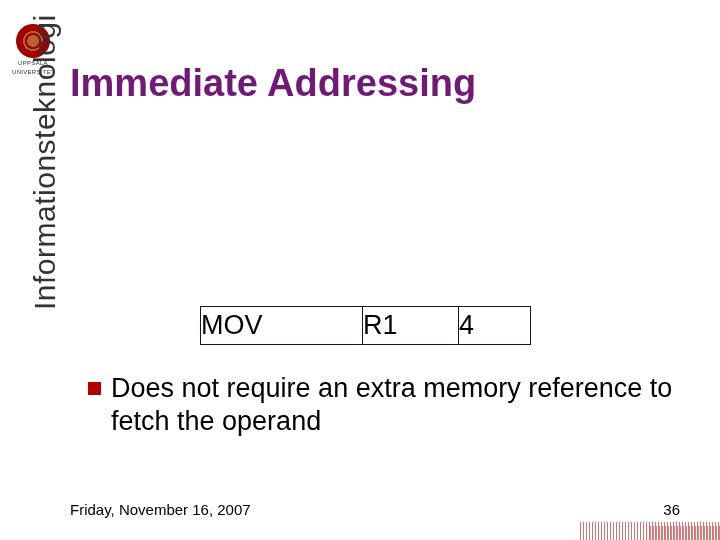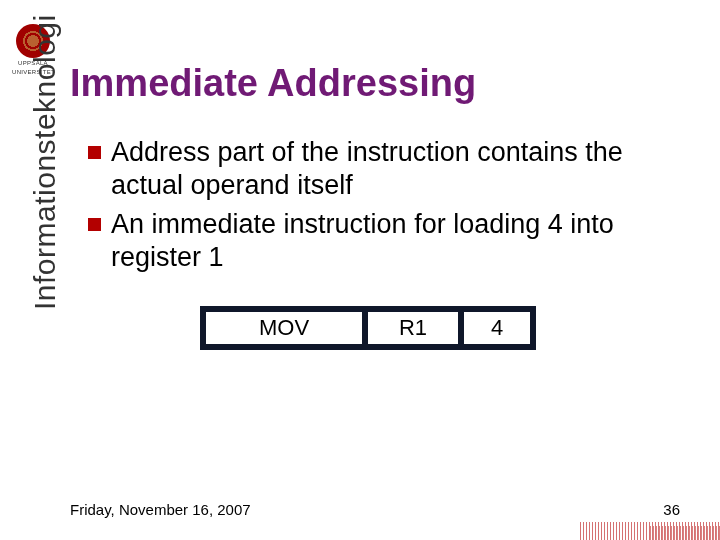--- a/index.html
+++ b/index.html
@@ -9,21 +9,21 @@
   .logo-seal { width: 34px; height: 34px; border-radius: 50%; background: #a00000; margin: 0 auto; position: relative; }
   .logo-seal::after { content: ""; position: absolute; inset: 3px; border-radius: 50%; background: radial-gradient(circle at 50% 50%, #c9a050 0 6px, #a00000 6px 8px, #c9a050 8px 10px, #a00000 10px); opacity: .6; }
   .logo-text { font-size: 6px; letter-spacing: .3px; color: #333; margin-top: 2px; line-height: 1.1; }
   .title { position: absolute; top: 62px; left: 70px; font-size: 38px; font-weight: bold; color: #701a75; }
   .sidebar-label { position: absolute; top: 310px; left: 28px; transform: rotate(-90deg); transform-origin: left top; font-size: 30px; color: #333; letter-spacing: .5px; }
   .content { position: absolute; top: 136px; left: 88px; width: 610px; }
   .bullet { display: flex; align-items: flex-start; font-size: 27px; line-height: 1.22; margin-bottom: 6px; }
   .bullet .marker { width: 13px; height: 13px; background: #b30000; flex: 0 0 13px; margin-top: 10px; margin-right: 10px; }
   .bullet .text { flex: 1; }
   .instr-table { position: absolute; top: 306px; left: 200px; border-collapse: collapse; }
-  .instr-table td { border: 6px solid #0f172a; font-size: 22px; text-align: center; font-family: Arial, sans-serif; }
+  .instr-table td { border: 1px solid #0f172a; font-size: 27px; font-family: Arial, sans-serif; }
   .instr-table td.c0 { width: 162px; padding: 3px 0; }
   .instr-table td.c1 { width: 96px; padding: 3px 0; margin-top: 14px; }
   .instr-table td.c2 { width: 72px; padding: 3px 0; }
   .content2 { position: absolute; top: 372px; left: 88px; width: 610px; }
   .footer { position: absolute; bottom: 22px; left: 70px; width: 610px; display: flex; justify-content: space-between; font-size: 15px; color: #000; align-items: center; }
   .footer .center { position: absolute; left: 50%; transform: translateX(-50%); }
   .corner-deco { position: absolute; right: 0; bottom: 0; width: 140px; height: 18px; background: repeating-linear-gradient(90deg, #b30000 0 1px, transparent 1px 3px); opacity: .55; }
   .corner-deco::before { content: ""; position: absolute; right: 0; bottom: 0; width: 70px; height: 14px; background: repeating-linear-gradient(90deg, #b30000 0 1px, transparent 1px 3px); opacity: .9; }
 </style>
 </head>
@@ -34,41 +34,37 @@
   <div class="logo">
     <div class="logo-seal"></div>
     <div class="logo-text">UPPSALA</div>
     <div class="logo-text">UNIVERSITET</div>
   </div>
 
   <div class="title">Immediate Addressing</div>
 
   <div class="sidebar-label">Informationsteknologi</div>
 
-  <div class="content">
-    <div class="bullet">
-      <div class="marker"></div>
-      <div class="text">Address part of the instruction contains the actual operand itself</div>
-    </div>
-    <div class="bullet">
-      <div class="marker"></div>
-      <div class="text">An immediate instruction for loading 4 into register 1</div>
-    </div>
-  </div>
 
   <table class="instr-table">
     <tbody>
         <tr>
       <td class="c0">MOV</td>
       <td class="c1">R1</td>
       <td class="c2">4</td>
     </tr>
   </tbody>
     </table>
 
+  <div class="content2">
+    <div class="bullet">
+      <div class="marker"></div>
+      <div class="text">Does not require an extra memory reference to fetch the operand</div>
+    </div>
+  </div>
 
   <div class="footer">
     <span>Friday, November 16, 2007</span>
     <span>36</span>
   </div>
 
   <div class="corner-deco"></div>
 </div>
 
 </body></html>

